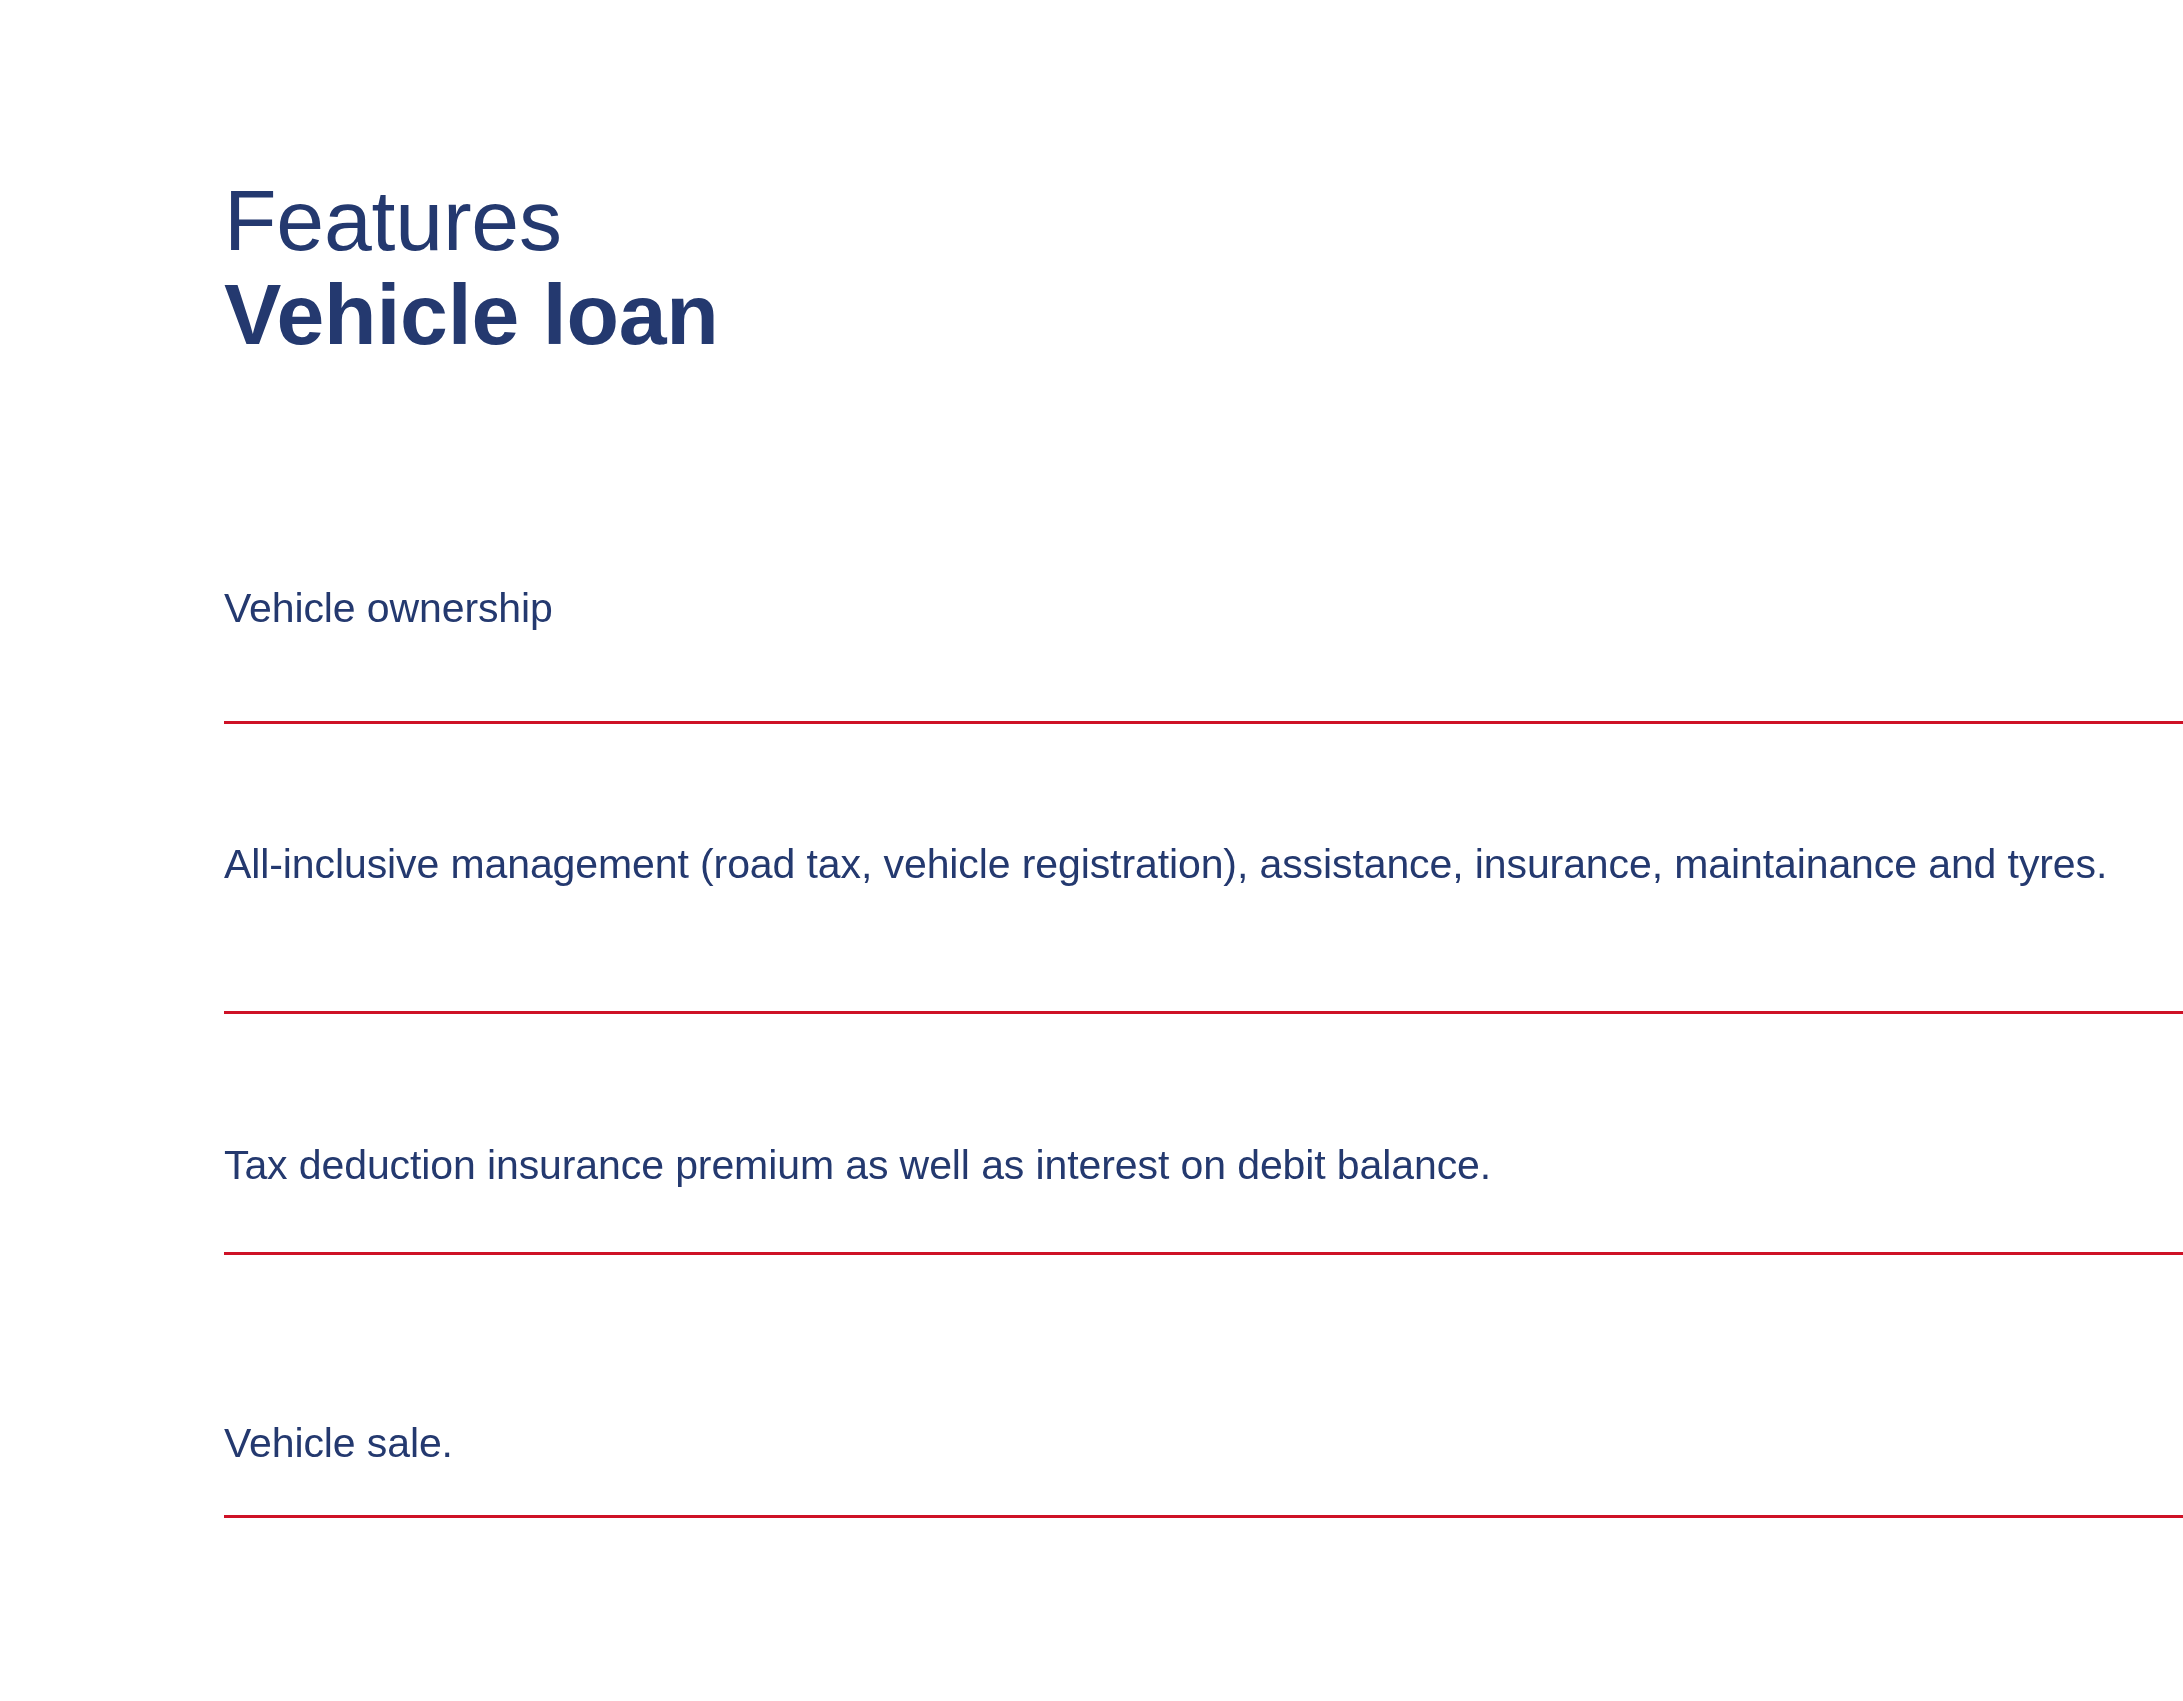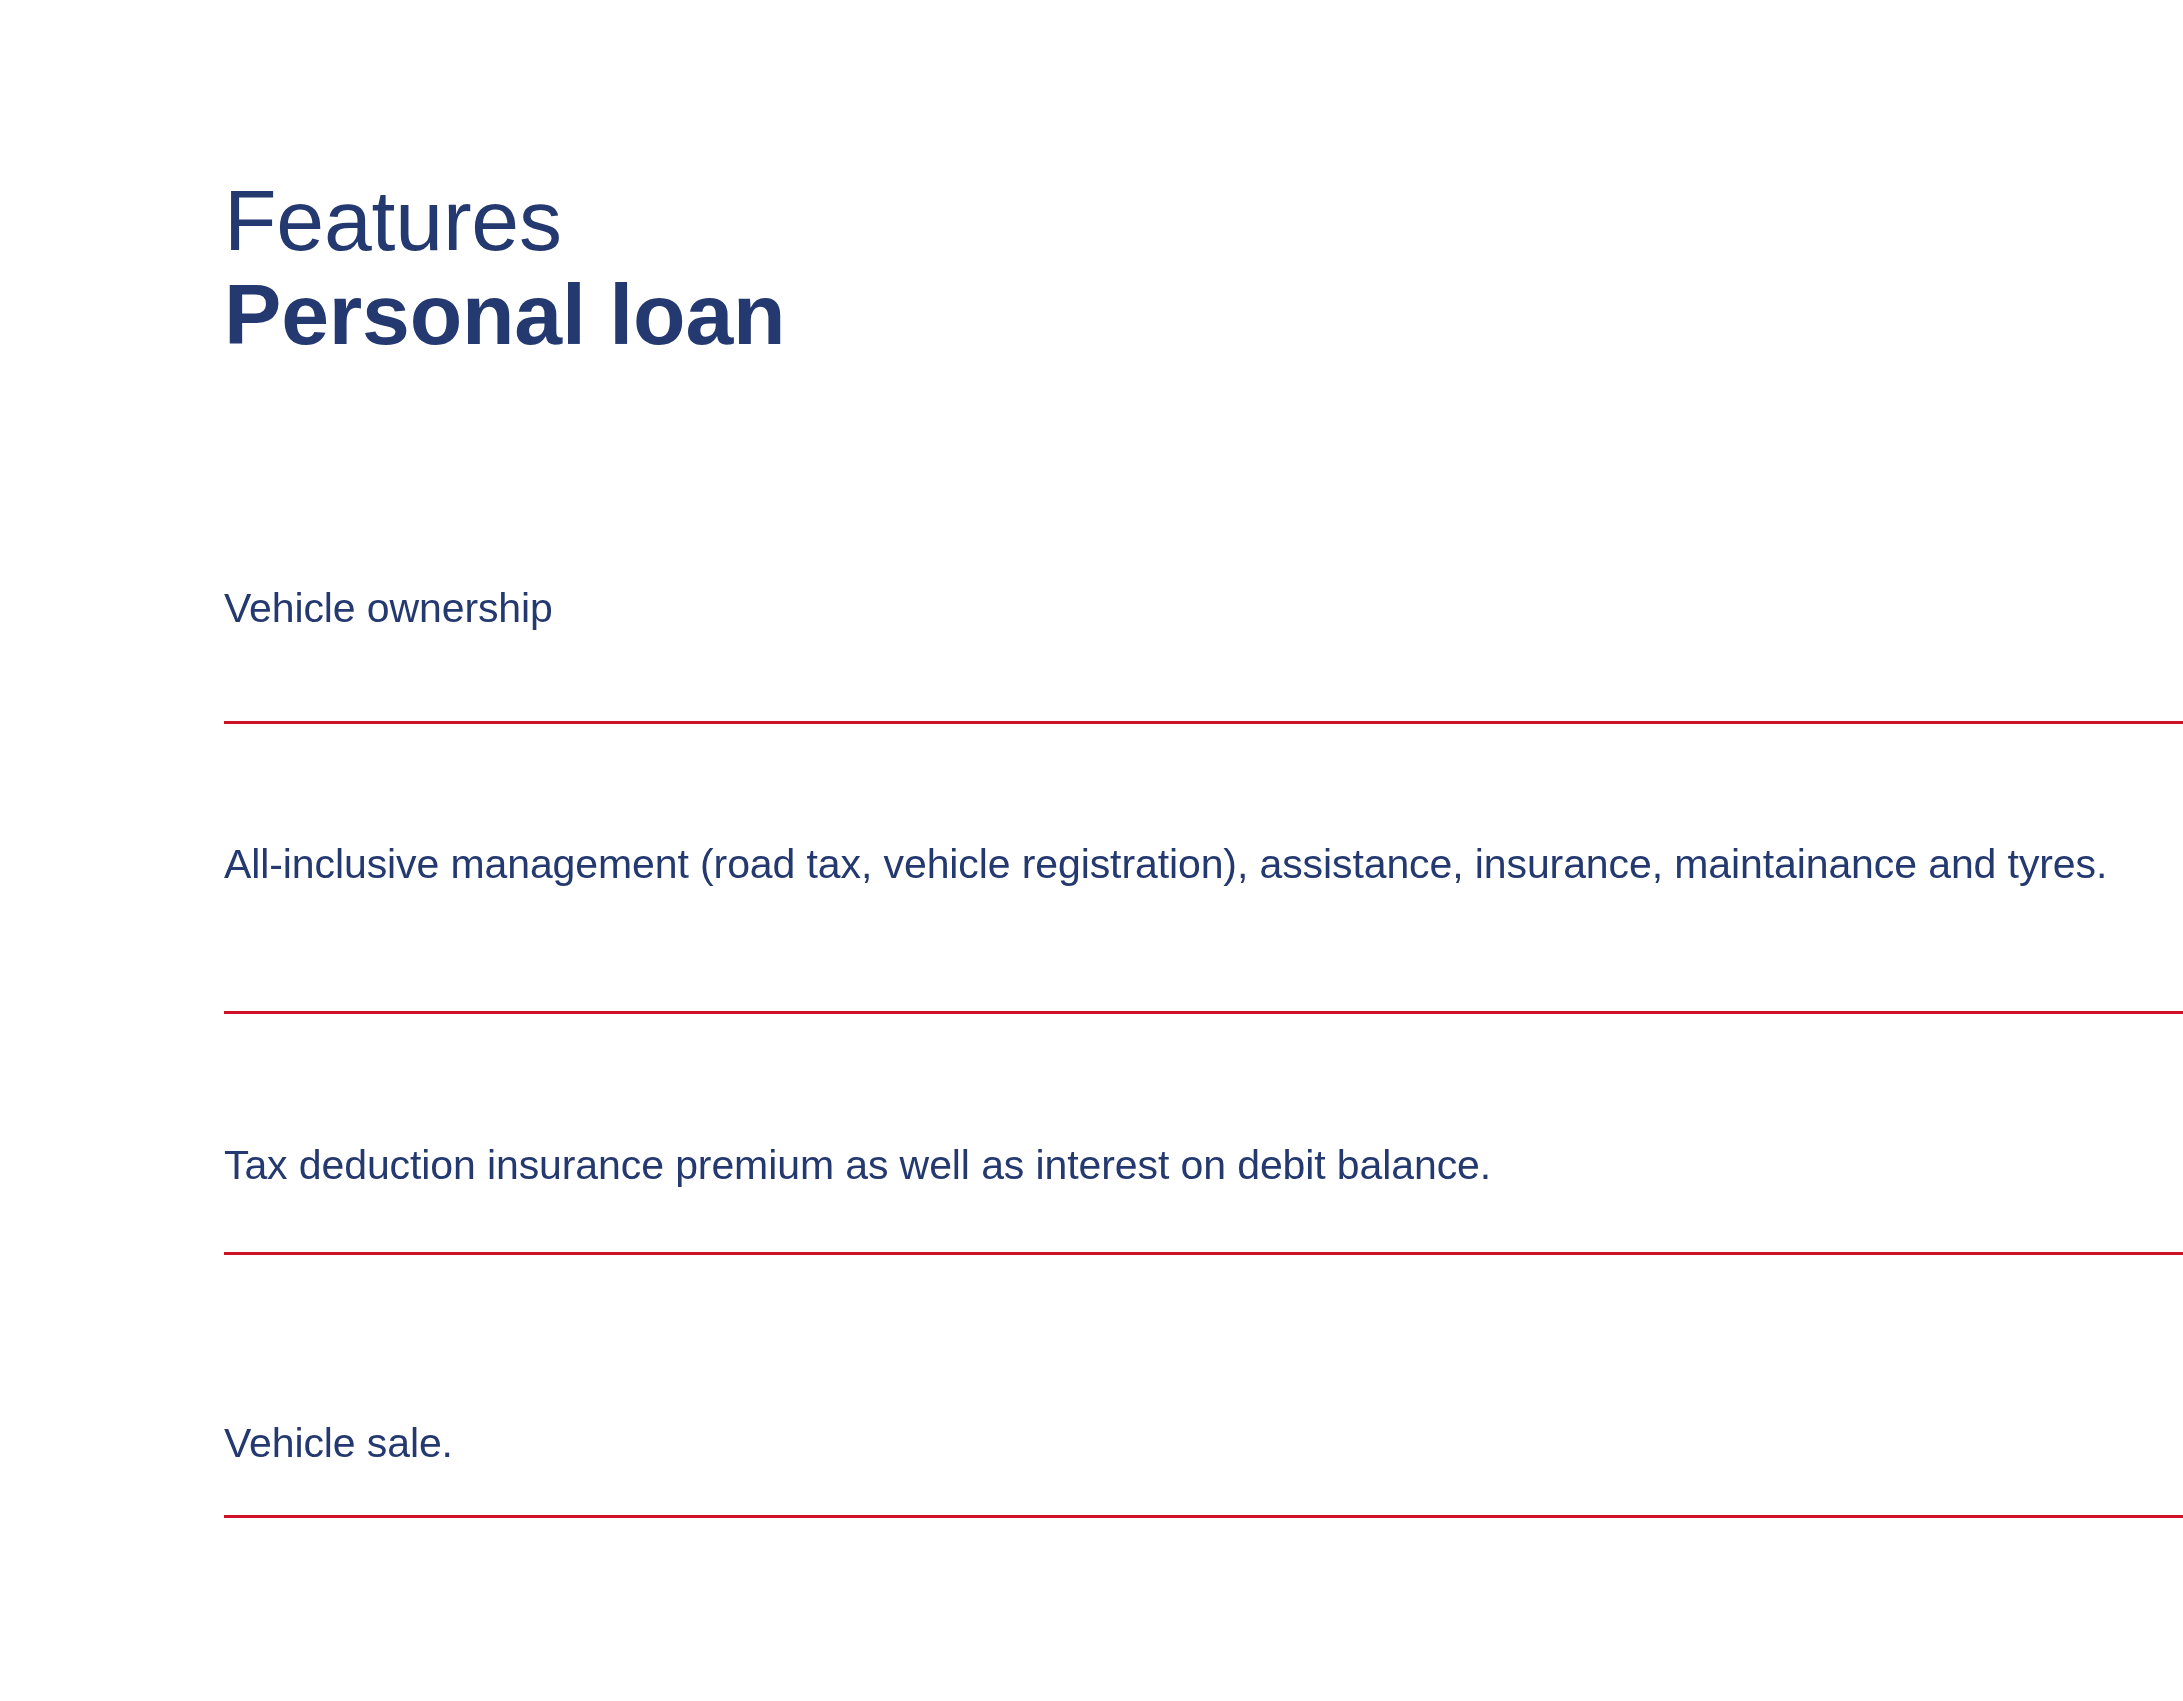--- a/index.html
+++ b/index.html
@@ -85,21 +85,21 @@
     flex: 1 1 auto;
   }
 </style>
 </head>
 <body>
 
 <div class="slide">
 
   <div class="heading">
     <div class="heading-line heading-top">Features</div>
-    <div class="heading-line heading-bottom">Personal loan</div>
+    <div class="heading-line heading-bottom">Vehicle loan</div>
   </div>
 
   <div class="rows">
 
     <div class="row row-1">
       <div class="row-label">Vehicle ownership</div>
 
     </div>
     <div class="row-spacer-1"></div>
 

